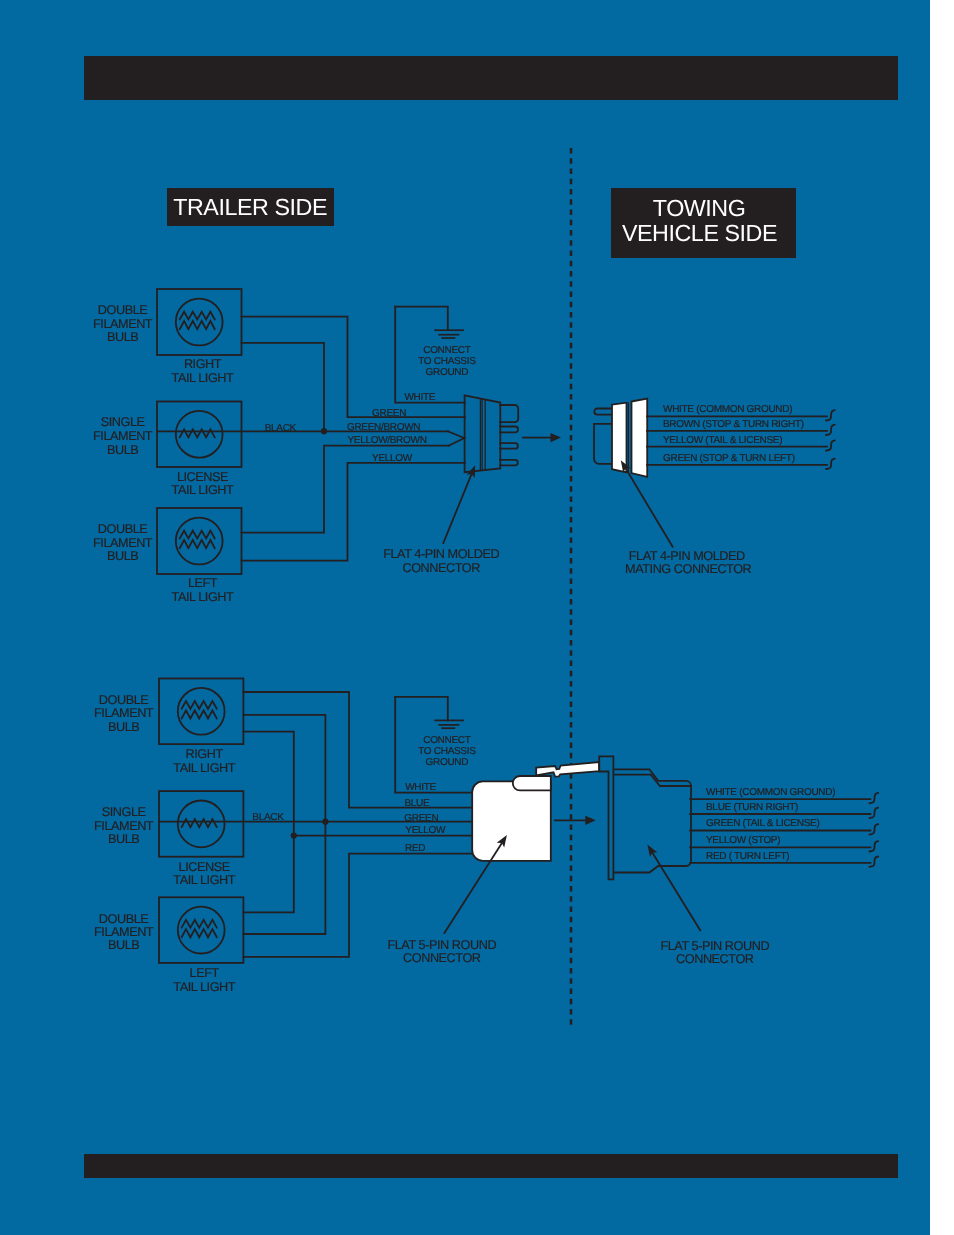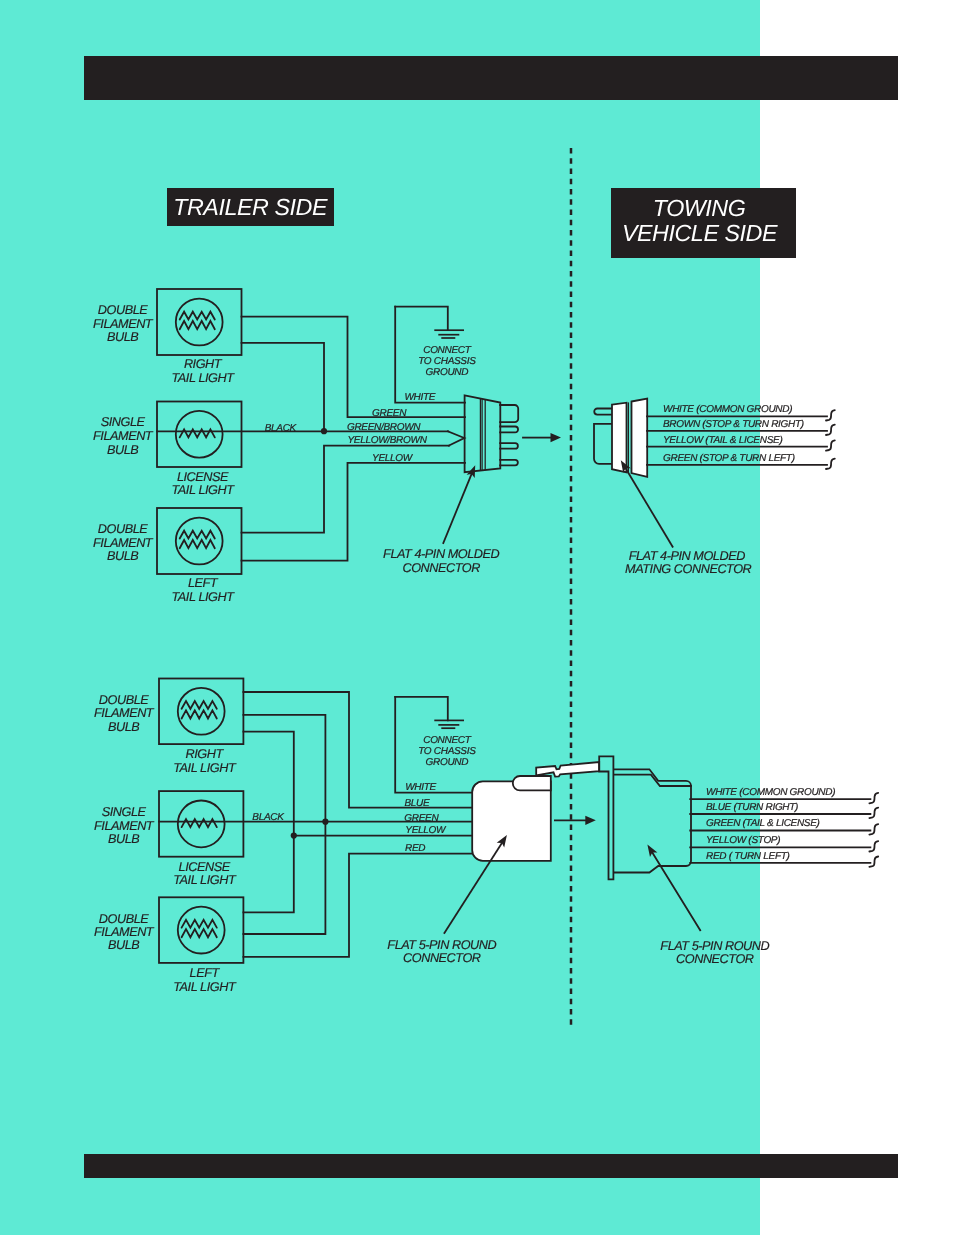--- a/index.html
+++ b/index.html
@@ -1,19 +1,19 @@
 <!DOCTYPE html>
 <html><head>
 <meta charset="utf-8">
 <title>Trailer Wiring Diagram</title>
 <style>
   html,body{margin:0;padding:0;background:#fff;-webkit-font-smoothing:antialiased;}
   *{ -webkit-font-smoothing: antialiased; text-rendering: geometricPrecision; }
   body{width:954px;height:1235px;overflow:hidden;font-family:"Liberation Sans",sans-serif;}
-  #page{position:relative;width:760px;height:1235px;background:#5eead4;font-style:italic;}
+  #page{position:relative;width:930px;height:1235px;background:#0369a1;}
   svg{display:block;}
   .dtext{font-family:"Liberation Sans",sans-serif;fill:#231f20;letter-spacing:-0.45px;stroke:#231f20;stroke-width:0.18;}
   .ln{fill:none;stroke:#231f20;stroke-width:1.8;stroke-linecap:square;stroke-linejoin:miter;}
   .sq{fill:none;stroke:#231f20;stroke-width:1.8;stroke-linecap:round;stroke-linejoin:round;}
   .wtext{font-family:"Liberation Sans",sans-serif;fill:#231f20;letter-spacing:-0.3px;stroke:#231f20;stroke-width:0.2;}
   .ln3{fill:none;stroke:#231f20;stroke-width:1.25;stroke-linecap:butt;}
   .lnw{fill:#fff;stroke:#231f20;stroke-width:1.8;stroke-linecap:square;stroke-linejoin:miter;}
   .ln2{fill:none;stroke:#231f20;stroke-width:1.7;stroke-linecap:butt;}
   .fil{fill:none;stroke:#231f20;stroke-width:1.8;stroke-linecap:round;stroke-linejoin:miter;}
   .solid{fill:#231f20;stroke:none;}

